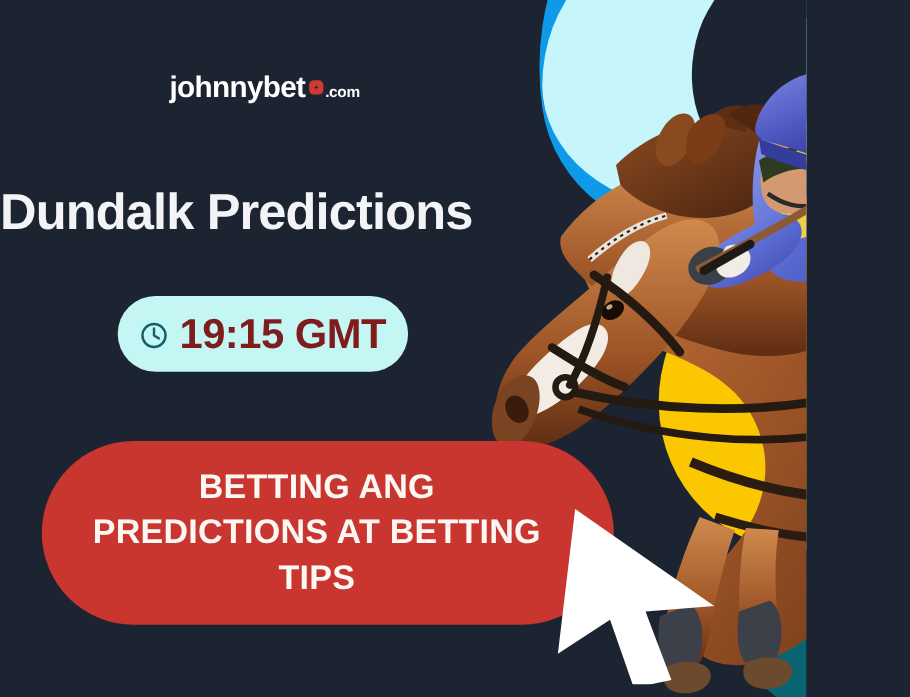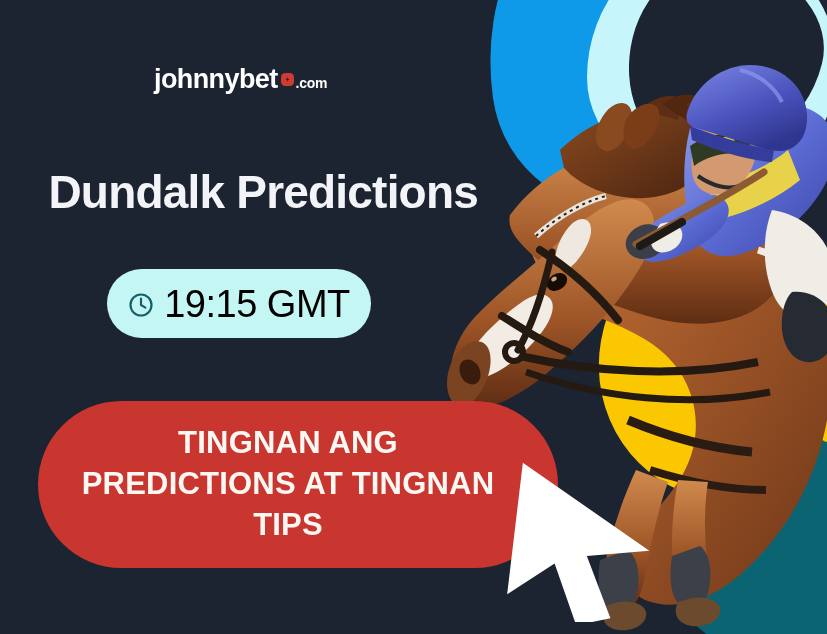--- a/index.html
+++ b/index.html
@@ -1,21 +1,21 @@
 <!DOCTYPE html>
 <html><head>
 <meta charset="utf-8">
 <style>
   html,body{margin:0;padding:0;}
   body{
     width:827px;height:634px;overflow:hidden;
     background:#1c2431;
     font-family:"Liberation Sans", sans-serif;
   }
-  .stage{position:relative;width:827px;height:634px;overflow:hidden;background:#1c2431;}
+  .stage{position:relative;width:733px;height:634px;overflow:hidden;background:#1c2431;}
 
   
   .blob{position:absolute;pointer-events:none;}
 
   .blob-cyan{
     right:-10px;top:-60px;width:250px;height:250px;
     background:#c6f6fb;border-radius:50% 50% 45% 55%/55% 50% 50% 45%;
   }
   .blob-blue{
     left:487px;top:-120px;width:300px;height:330px;
@@ -68,40 +68,40 @@
   .logo-tld{
     color:#ffffff;font-size:14px;font-weight:bold;line-height:1;letter-spacing:-0.3px;
   }
 
   
   .headline{
     position:absolute;left:0;top:135px;width:478px;
     color:#f2f4f8;
     font-size:46px;font-weight:bold;line-height:1.16;
     letter-spacing:-0.8px;
-    text-align:right;
+    text-align:left;
   }
   .headline .line1{display:block;}
   .headline .line2{display:block;}
 
   
   .time-badge{
     position:absolute;left:107px;top:269px;
     width:264px;height:69px;
     background:#c4f7f4;
     border-radius:35px;
     display:flex;align-items:center;justify-content:center;
     box-sizing:border-box;
   }
   .clock-icon{
     width:26px;height:26px;flex:0 0 26px;margin-right:10px;margin-top:2px;
   }
   .clock-icon svg{display:block;}
   .time-text{
-    color:#000000;font-size:38px;font-weight:normal;letter-spacing:-0.5px;
+    color:#7f1d1d;font-size:38px;font-weight:bold;letter-spacing:-0.5px;
     line-height:1;white-space:nowrap;text-align:center;
   }
 
   
   .cta{
     position:absolute;left:38px;top:401px;
     width:520px;height:167px;
     background:#c9362f;
     border-radius:84px;
     display:flex;align-items:center;justify-content:center;
@@ -292,21 +292,21 @@
     <span class="clock-icon">
       <svg viewBox="0 0 26 26" xmlns="http://www.w3.org/2000/svg">
         <circle cx="13" cy="13" r="10.5" fill="none" stroke="#15616b" stroke-width="2.2"></circle>
         <path d="M13 6.6 V13 L17.4 15.6" fill="none" stroke="#15616b" stroke-width="2.2" stroke-linecap="round" stroke-linejoin="round"></path>
       </svg>
     </span>
     <span class="time-text">19:15 GMT</span>
   </div>
 
   <a class="cta">
-    <span class="cta-label">TINGNAN ANG PREDICTIONS AT TINGNAN TIPS</span>
+    <span class="cta-label">BETTING ANG PREDICTIONS AT BETTING TIPS</span>
   </a>
 
   <div class="cursor">
     <svg viewBox="0 0 200 160" xmlns="http://www.w3.org/2000/svg">
       <path d="M10 18 L152 78 L92 96 L128 152 L96 166 L62 110 L22 150 Z" fill="#ffffff" transform="rotate(12 100 80)"></path>
     </svg>
   </div>
 
 </div>
 

